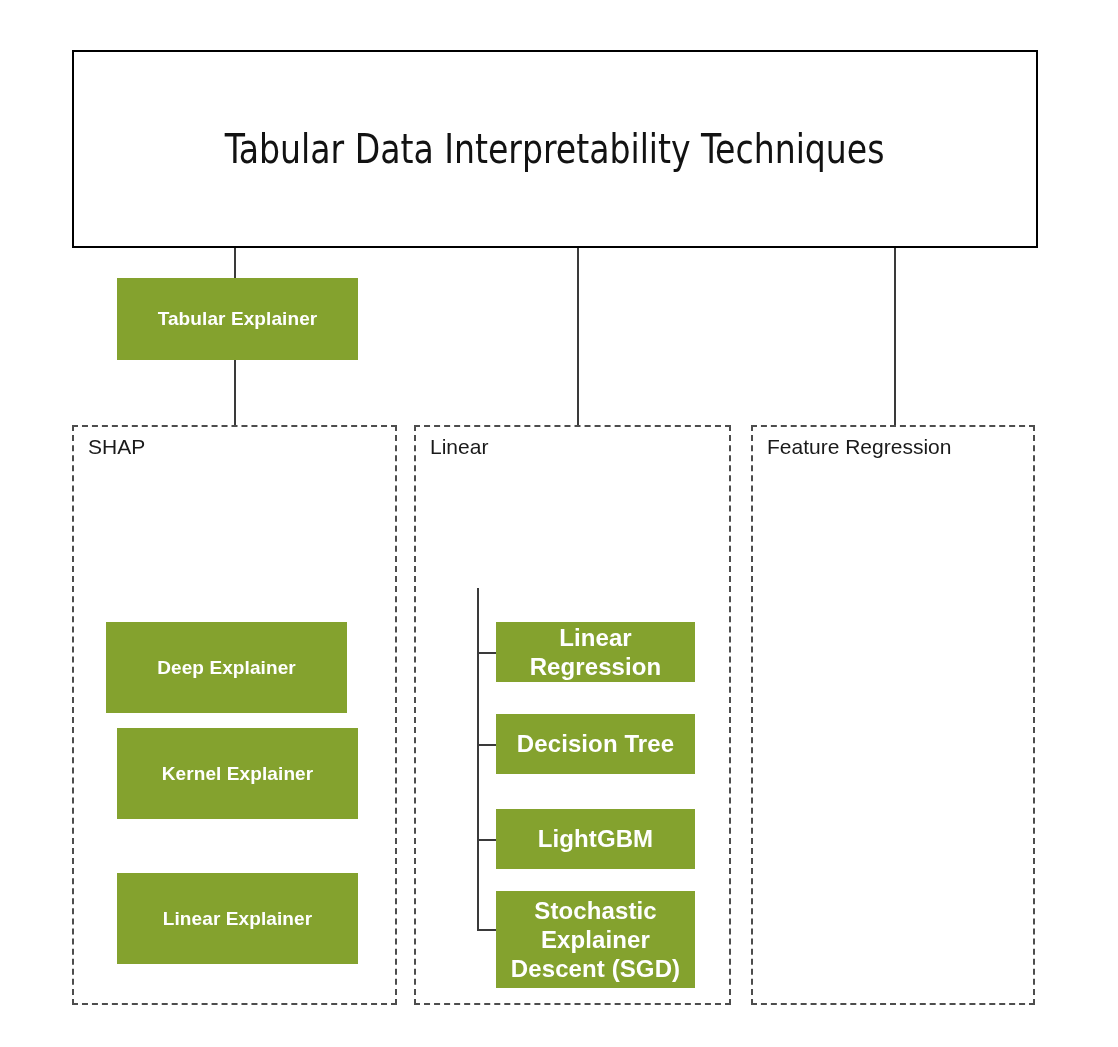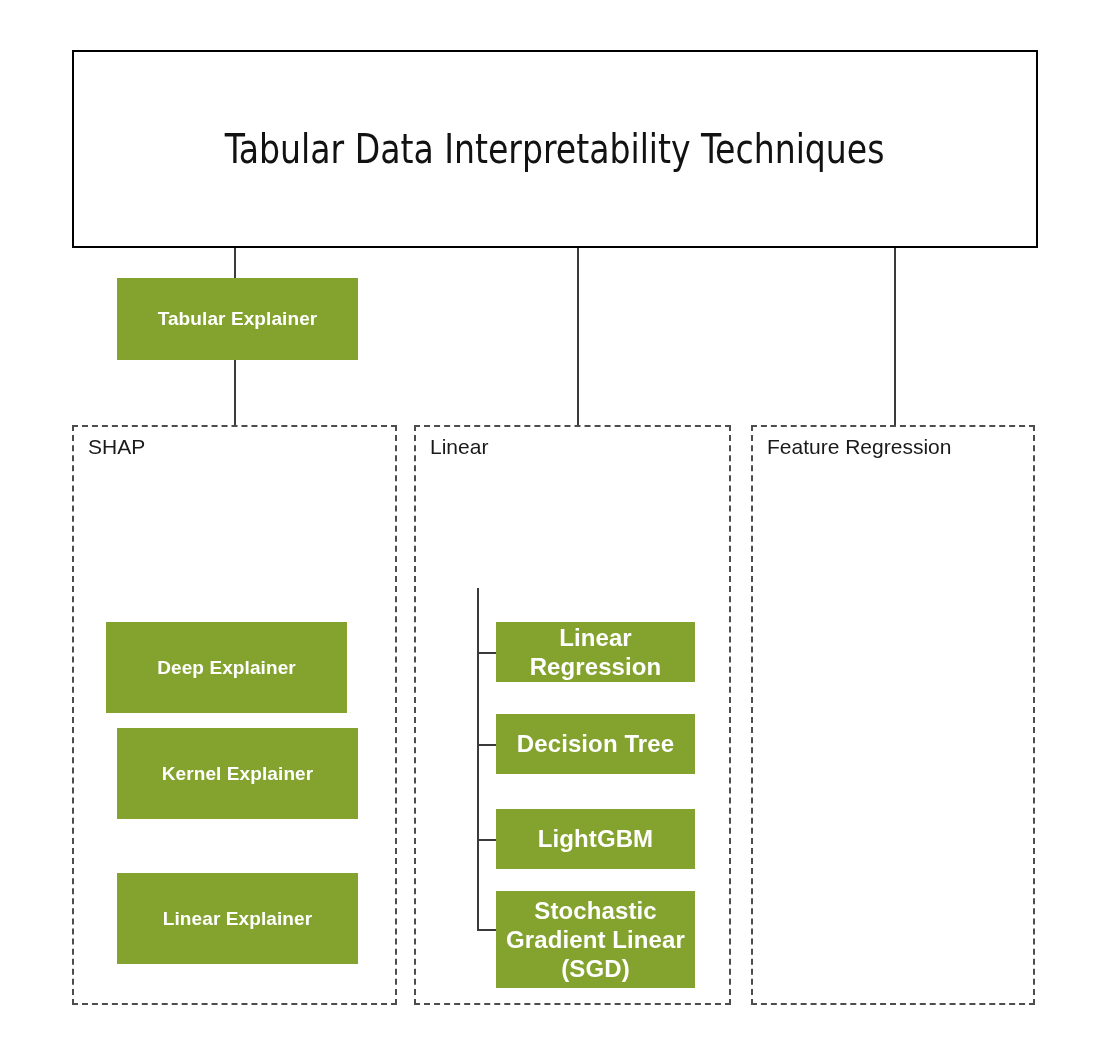--- a/index.html
+++ b/index.html
@@ -122,19 +122,19 @@
 
   <div class="vline" style="left:477px; top:588px; height:342px;"></div>
   <div class="hline" style="left:477px; top:652px; width:20px;"></div>
   <div class="hline" style="left:477px; top:744px; width:20px;"></div>
   <div class="hline" style="left:477px; top:839px; width:20px;"></div>
   <div class="hline" style="left:477px; top:929px; width:20px;"></div>
 
   <div class="node small" style="left:496px; top:622px; width:199px; height:60px;">Linear Regression</div>
   <div class="node small" style="left:496px; top:809px; width:199px; height:60px;">LightGBM</div>
   <div class="node small" style="left:496px; top:714px; width:199px; height:60px;">Decision Tree</div>
-  <div class="node small" style="left:496px; top:891px; width:199px; height:97px;">Stochastic Gradient Linear (SGD)</div>
+  <div class="node small" style="left:496px; top:891px; width:199px; height:97px;">Stochastic Explainer Descent (SGD)</div>
 
   <div class="group" style="left:751px; top:425px; width:284px; height:580px;">
     <span class="group-label">Feature Regression</span>
   </div>
 
 </div>
 
 </body></html>

